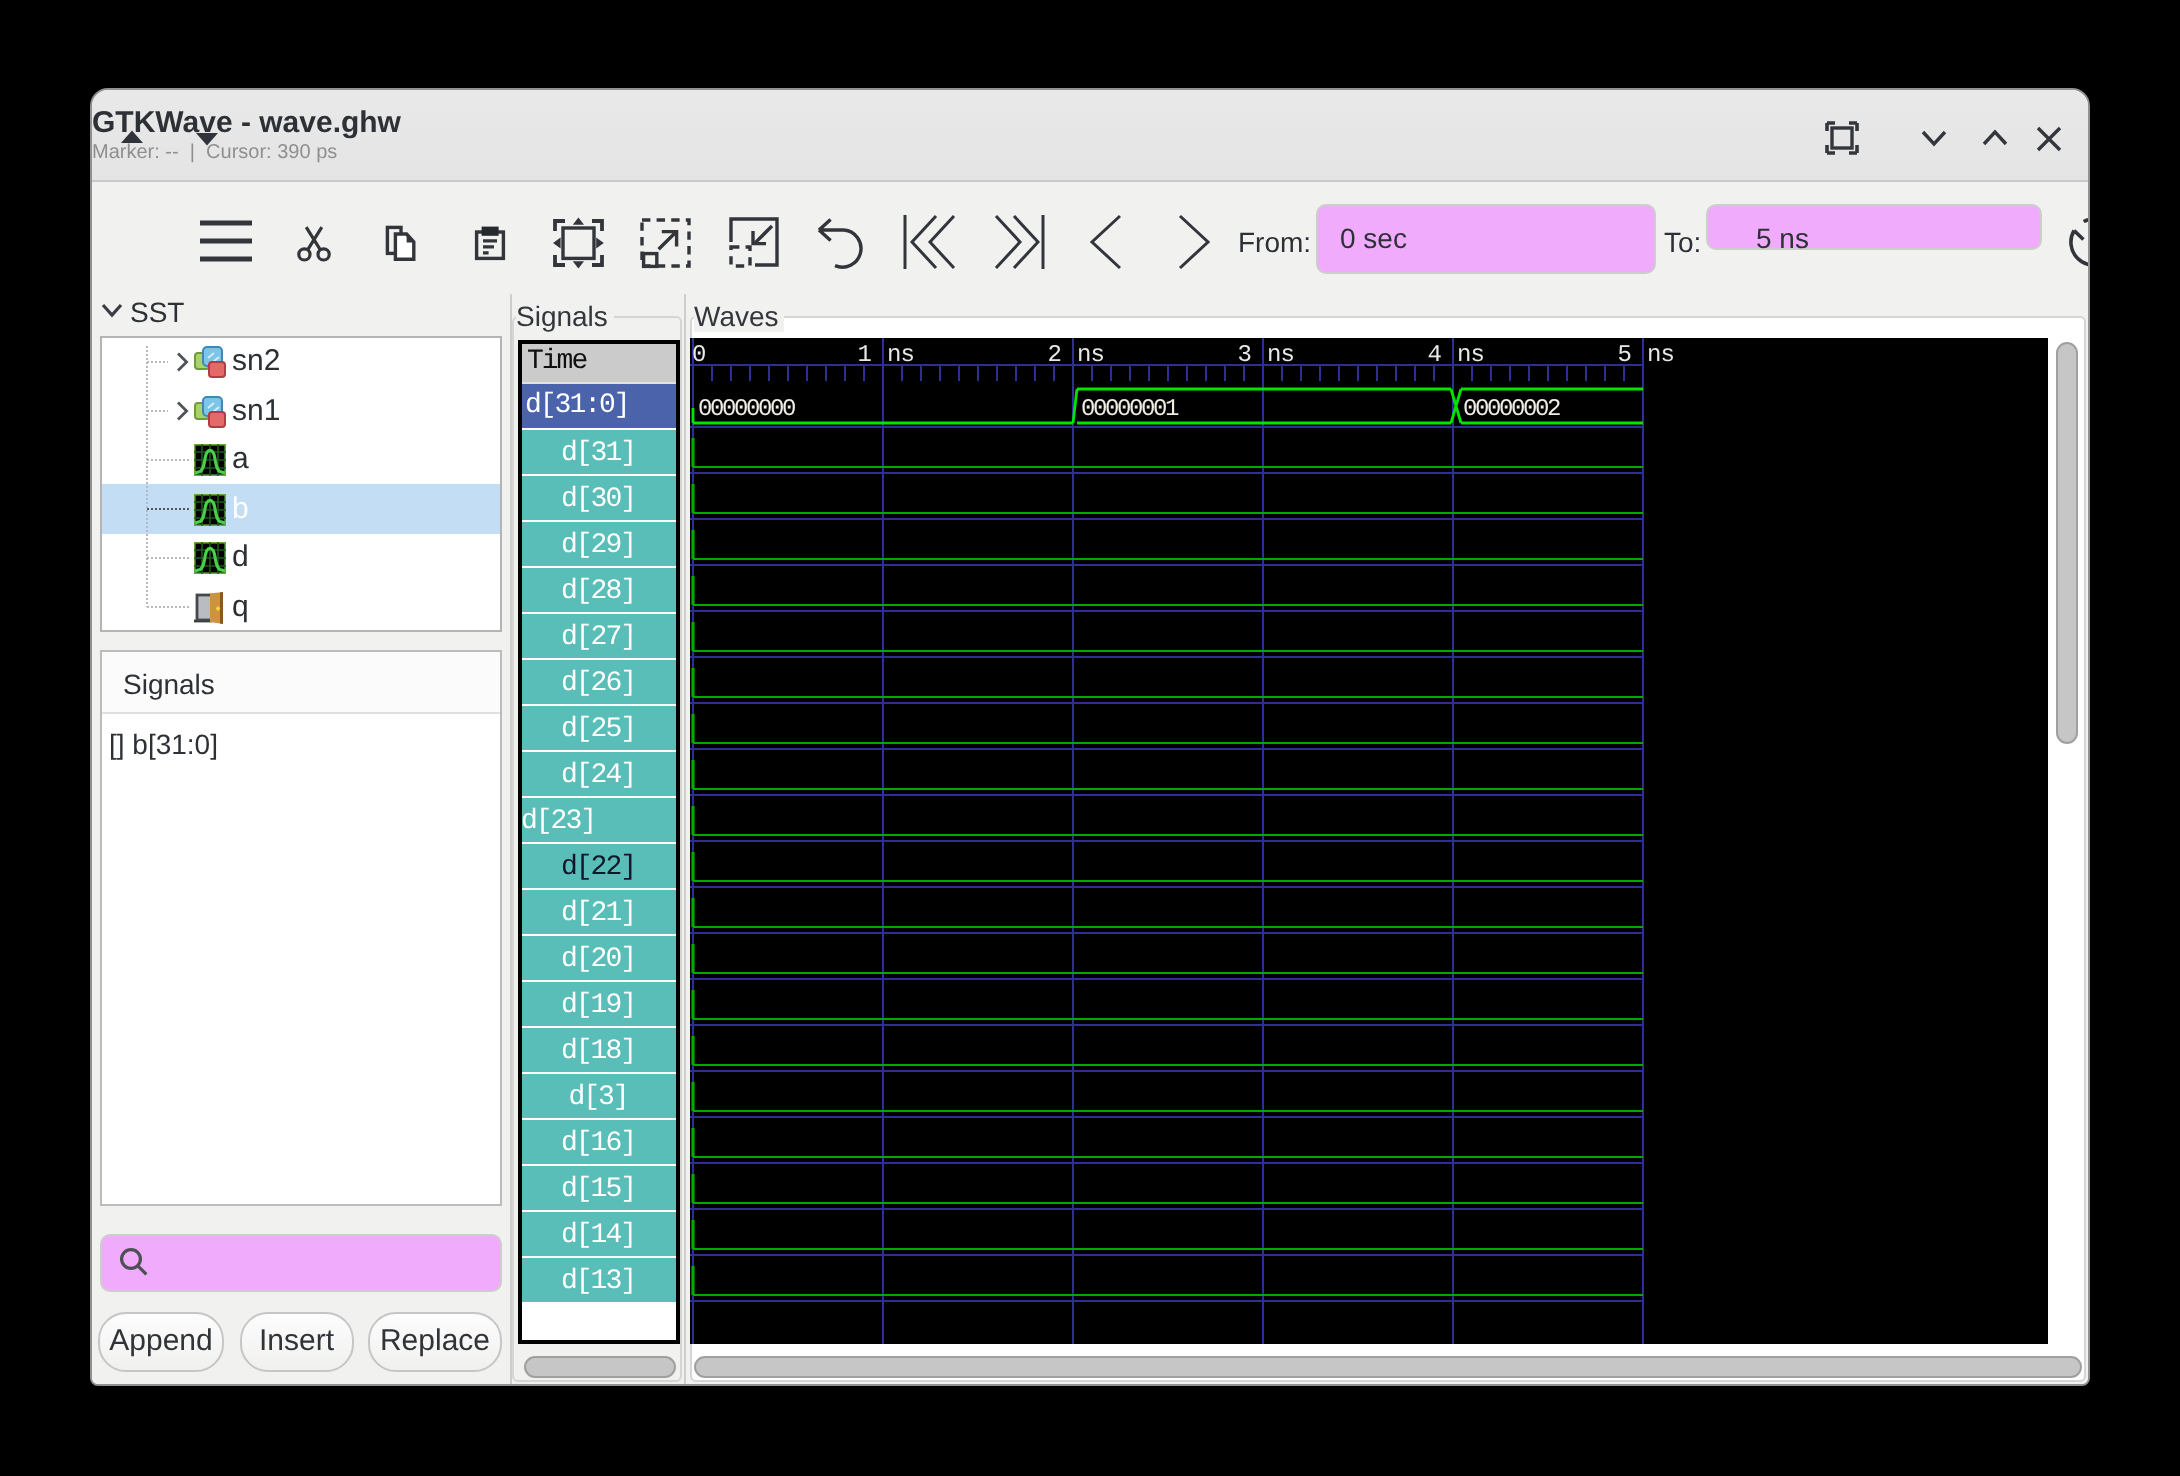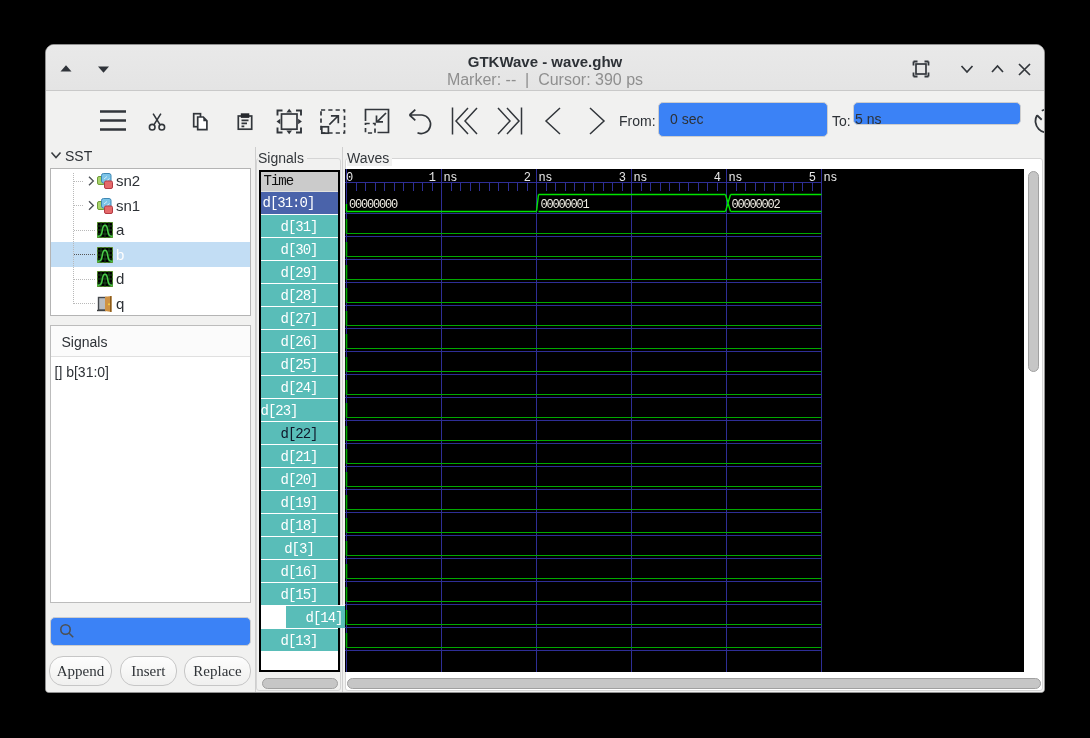--- a/index.html
+++ b/index.html
@@ -3,40 +3,40 @@
 <meta charset="utf-8">
 <style>
   html,body{margin:0;padding:0;width:1090px;height:738px;background:#000;}
   *{box-sizing:border-box;}
   body{font-family:"Liberation Sans",sans-serif;position:relative;overflow:hidden;}
   .abs{position:absolute;}
   #win{position:absolute;left:45px;top:44px;width:1000px;height:649px;background:#f1f1f0;border:1px solid #909090;border-radius:9px 9px 4px 4px;overflow:hidden;}
   #titlebar{position:absolute;left:0;top:0;width:998px;height:46px;background:linear-gradient(#e9e9e9,#e4e4e4);border-bottom:1px solid #c9c9c9;}
   #toolbar{position:absolute;left:0;top:46px;width:998px;height:53px;background:#f1f1f0;margin-left:41px;}
   #content{position:absolute;left:0;top:100px;width:998px;height:547px;background:#f1f1f0;}
-  .ttl{position:absolute;left:0;width:998px;text-align:center;color:#2d3136;}
-  .entry{position:absolute;background:#3b82f6;border:1px solid #cdcdcd;border-radius:5px;font-size:14px;color:#2d3136;}
+  .ttl{position:absolute;left:0;width:998px;text-align:left;color:#2d3136;}
+  .entry{position:absolute;background:#f0abfc;border:1px solid #cdcdcd;border-radius:5px;font-size:14px;color:#2d3136;}
   .lbl{position:absolute;font-size:14px;color:#2d3136;}
-  .btn{position:absolute;height:30.5px;background:linear-gradient(#fdfdfd,#f0f0ef);border:1px solid #c6c6c6;border-radius:14px;font-size:15px;color:#303438;text-align:center;line-height:28px;font-family:Liberation Serif, serif;}
+  .btn{position:absolute;height:30.5px;background:linear-gradient(#fdfdfd,#f0f0ef);border:1px solid #c6c6c6;border-radius:14px;font-size:15px;color:#303438;text-align:center;line-height:28px;}
   .mono{font-family:"Liberation Mono",monospace;}
   .thumb{position:absolute;background:#c6c6c6;border:1px solid #a0a0a0;border-radius:5.5px;}
   .treelabel{position:absolute;font-size:15px;color:#2d3136;}
   .flabel{position:absolute;font-size:14px;color:#33373b;background:#f1f1f0;padding:0 3px 0 0;z-index:3;}
   .frame{position:absolute;border:1px solid #d5d5d5;border-radius:3px;}
 </style>
 </head>
 <body>
 <div id="win">
   <div id="titlebar">
     <svg class="abs" style="left:12px;top:17px" width="100" height="14" viewBox="0 0 100 14">
       <path d="M8 3.2 L13.5 9.5 L2.5 9.5 Z" fill="#30343a"></path>
       <path d="M40 4.5 L51 4.5 L45.5 10.8 Z" fill="#30343a"></path>
     </svg>
     <div class="ttl" style="top:8px;font-size:15px;font-weight:bold;">GTKWave - wave.ghw</div>
-    <div class="ttl" style="top:26px;font-size:16px;color:#8f8f8f;">Marker: --&nbsp; |&nbsp; Cursor: 390 ps</div>
+    <div class="ttl" style="top:26px;font-size:10px;color:#8f8f8f;">Marker: --&nbsp; |&nbsp; Cursor: 390 ps</div>
     <svg class="abs" style="left:863px;top:12px" width="132" height="24" viewBox="0 0 132 24">
       <g stroke="#33373c" stroke-width="1.7" fill="none">
         <rect x="7" y="7" width="10" height="10"></rect>
         <g stroke-width="1.8">
           <path d="M4.5 4.5 l4 0 M4.5 4.5 l0 4"></path>
           <path d="M19.5 4.5 l-4 0 M19.5 4.5 l0 4"></path>
           <path d="M4.5 19.5 l4 0 M4.5 19.5 l0 -4"></path>
           <path d="M19.5 19.5 l-4 0 M19.5 19.5 l0 -4"></path>
         </g>
         <path d="M52.5 9 l5.5 6 l5.5 -6"></path>
@@ -106,21 +106,21 @@
       <g stroke-width="1.5">
           <path d="M461 2 L447 15 L461 28"></path>
         </g>
       <g stroke-width="1.5">
           <path d="M491 2 L505 15 L491 28"></path>
         </g>
     </svg>
     <div class="lbl" style="left:532px;top:21.5px;">From:</div>
     <div class="entry" style="left:571px;top:11px;width:170px;height:35px;line-height:33px;padding-left:11px;">0 sec</div>
     <div class="lbl" style="left:745px;top:21.5px;">To:</div>
-    <div class="entry" style="left:766px;top:11px;width:168px;height:23px;line-height:33px;padding-left:1px;">5 ns</div>
+    <div class="entry" style="left:766px;top:11px;width:168px;height:23px;line-height:33px;padding-left:24px;">5 ns</div>
     <svg class="abs" style="left:944px;top:13.5px" width="32" height="32" viewBox="0 0 32 32" fill="none" stroke="#32363b" stroke-width="1.8">
       <path d="M10.8 5.75 A11.5 11.5 0 0 1 26.9 19.6 L22 16.3"></path>
       <path d="M6.05 10.25 L10.7 14.75 M6.05 10.25 A11.5 11.5 0 0 0 21.6 26.1"></path>
     </svg>
   </div>
   <div id="content"></div>
 
 <div class="abs" style="left:209px;top:102px;width:1px;height:545px;background:#cecece;"></div>
 <div class="abs" style="left:296px;top:102px;width:1px;height:545px;background:#cecece;"></div>
 <svg class="abs" style="left:4px;top:104px" width="12" height="12" viewBox="0 0 12 12">
@@ -216,21 +216,21 @@
 <div class="abs mono" style="left:0;top:202.5px;width:77px;height:23px;background:#59bdb8;color:#fff;font-size:14px;line-height:24px;text-align:center;letter-spacing:-1px;border-top:1.5px solid #fff;">d[24]</div>
 <div class="abs mono" style="left:0;top:225.5px;width:77px;height:23px;background:#59bdb8;color:#fff;font-size:14px;line-height:24px;text-align:left;letter-spacing:-1px;border-top:1.5px solid #fff;">d[23]</div>
 <div class="abs mono" style="left:0;top:248.5px;width:77px;height:23px;background:#59bdb8;color:#0f172a;font-size:14px;line-height:24px;text-align:center;letter-spacing:-1px;border-top:1.5px solid #fff;">d[22]</div>
 <div class="abs mono" style="left:0;top:271.5px;width:77px;height:23px;background:#59bdb8;color:#fff;font-size:14px;line-height:24px;text-align:center;letter-spacing:-1px;border-top:1.5px solid #fff;">d[21]</div>
 <div class="abs mono" style="left:0;top:294.5px;width:77px;height:23px;background:#59bdb8;color:#fff;font-size:14px;line-height:24px;text-align:center;letter-spacing:-1px;border-top:1.5px solid #fff;">d[20]</div>
 <div class="abs mono" style="left:0;top:317.5px;width:77px;height:23px;background:#59bdb8;color:#fff;font-size:14px;line-height:24px;text-align:center;letter-spacing:-1px;border-top:1.5px solid #fff;">d[19]</div>
 <div class="abs mono" style="left:0;top:340.5px;width:77px;height:23px;background:#59bdb8;color:#fff;font-size:14px;line-height:24px;text-align:center;letter-spacing:-1px;border-top:1.5px solid #fff;">d[18]</div>
 <div class="abs mono" style="left:0;top:363.5px;width:77px;height:23px;background:#59bdb8;color:#fff;font-size:14px;line-height:24px;text-align:center;letter-spacing:-1px;border-top:1.5px solid #fff;">d[3]</div>
 <div class="abs mono" style="left:0;top:386.5px;width:77px;height:23px;background:#59bdb8;color:#fff;font-size:14px;line-height:24px;text-align:center;letter-spacing:-1px;border-top:1.5px solid #fff;">d[16]</div>
 <div class="abs mono" style="left:0;top:409.5px;width:77px;height:23px;background:#59bdb8;color:#fff;font-size:14px;line-height:24px;text-align:center;letter-spacing:-1px;border-top:1.5px solid #fff;">d[15]</div>
-<div class="abs mono" style="left:0;top:432.5px;width:77px;height:23px;background:#59bdb8;color:#fff;font-size:14px;line-height:24px;text-align:center;letter-spacing:-1px;border-top:1.5px solid #fff;margin-left:25px;">d[14]</div>
+<div class="abs mono" style="left:0;top:432.5px;width:77px;height:23px;background:#59bdb8;color:#fff;font-size:14px;line-height:24px;text-align:center;letter-spacing:-1px;border-top:1.5px solid #fff;">d[14]</div>
 <div class="abs mono" style="left:0;top:455.5px;width:77px;height:23px;background:#59bdb8;color:#fff;font-size:14px;line-height:24px;text-align:center;letter-spacing:-1px;border-top:1.5px solid #fff;">d[13]</div>
 </div>
 <div class="thumb" style="left:215.5px;top:633px;width:76.5px;height:10.5px;"></div>
 <div class="frame" style="left:298.5px;top:113px;width:698px;height:533px;background:#fff;"></div>
 <div class="flabel" style="left:301px;top:105px;">Waves</div>
 <svg class="abs" style="left:299px;top:124px" width="679" height="503" viewBox="0 0 679 503" shape-rendering="crispEdges">
 <rect x="0" y="0" width="679" height="503" fill="#000"></rect>
 <line x1="1.5" y1="0" x2="1.5" y2="503" stroke="#2e2e96" stroke-width="1"></line>
 <line x1="96.5" y1="0" x2="96.5" y2="503" stroke="#2e2e96" stroke-width="1"></line>
 <line x1="191.5" y1="0" x2="191.5" y2="503" stroke="#2e2e96" stroke-width="1"></line>

